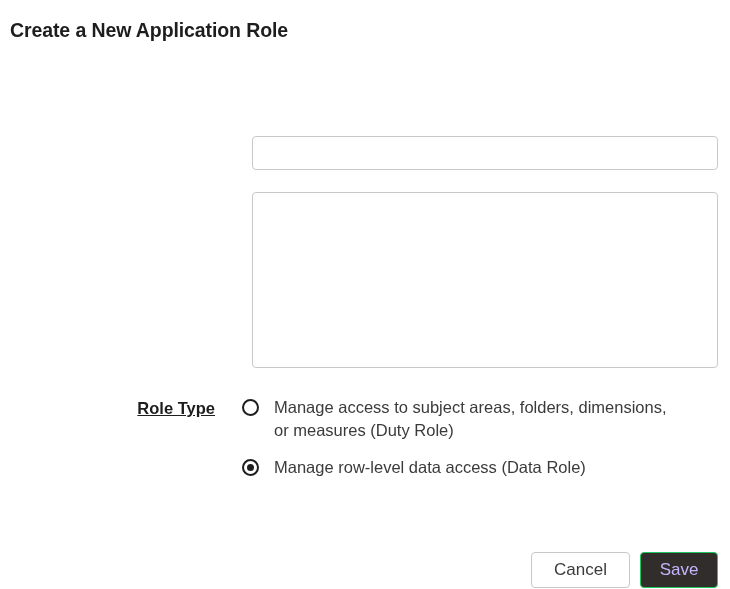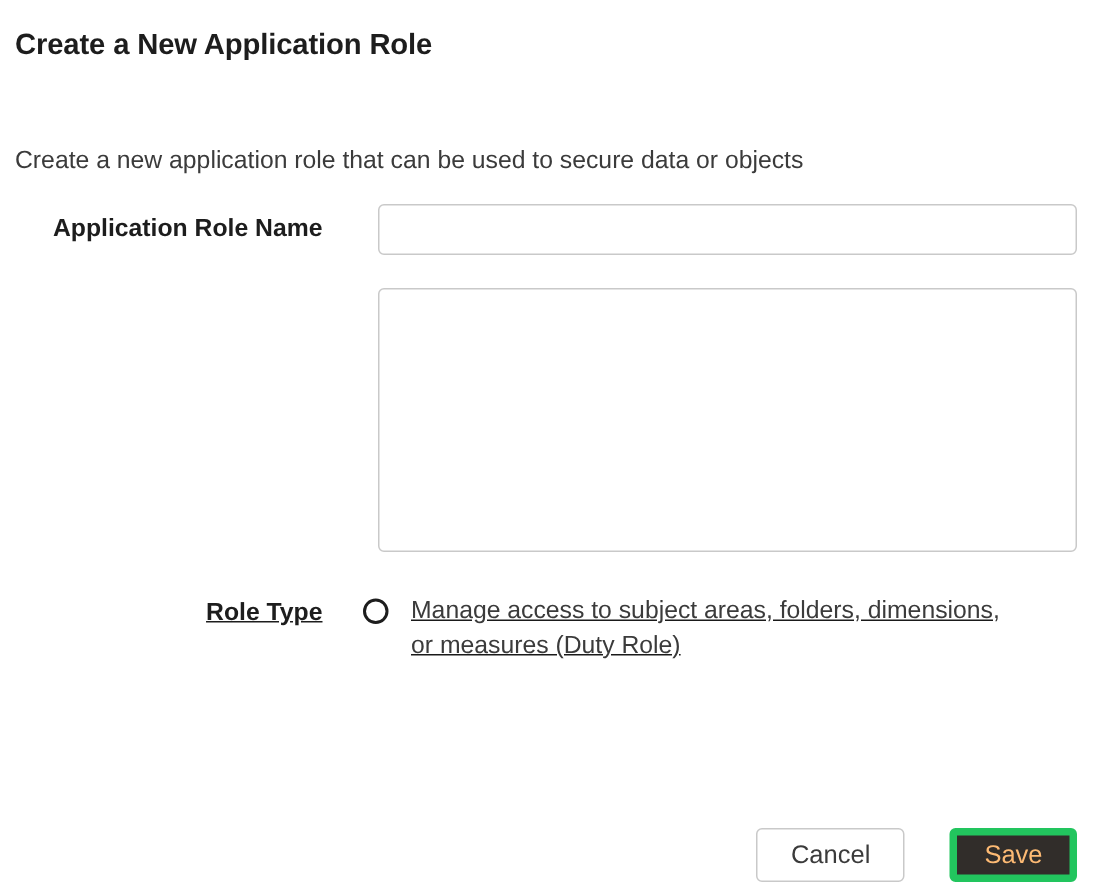--- a/index.html
+++ b/index.html
@@ -107,21 +107,20 @@
     left: 242px;
     top: 396px;
     width: 440px;
   }
   .radio-row {
     position: relative;
     display: block;
     padding-left: 32px;
     margin-bottom: 14px;
     cursor: pointer;
-    text-decoration: underline;
   }
   .radio-mark {
     position: absolute;
     left: 0;
     top: 3px;
     width: 17px;
     height: 17px;
     box-sizing: border-box;
     border: 2px solid #1d1d1d;
     border-radius: 50%;
@@ -169,51 +168,52 @@
     padding: 0 18px;
   }
   .btn-cancel {
     background: #ffffff;
     border: 1px solid #c9c9c9;
     color: #3b3b3b;
     min-width: 99px;
   }
   .btn-save {
     background: #312d2a;
-    border: 5px solid #22c55e;
-    color: #fdba74;
+    border: 1px solid #22c55e;
+    color: #c4b5fd;
     min-width: 78px;
-    margin-left: 20px;
   }
 </style>
 </head>
 <body>
 
 <div class="page">
 
   <h1 class="page-title">Create a New Application Role</h1>
 
-  <p class="page-subtitle">Create a new application role that can be used to secure data or objects</p>
-
-  <label class="field-label label-role-name">Application Role Name</label>
+
 
   <input class="text-input" type="text" value="" style="">
 
 
   <textarea class="textarea-input" placeholder="" style=""></textarea>
 
   <label class="field-label label-role-type">Role Type</label>
 
   <div class="radio-group">
 
     <div class="radio-row">
       <span class="radio-mark"></span>
       <span class="radio-text">Manage access to subject areas, folders, dimensions, or measures (Duty Role)</span>
     </div>
 
+    <div class="radio-row">
+      <span class="radio-mark checked"></span>
+      <span class="radio-text">Manage row-level data access (Data Role)</span>
+    </div>
 
   </div>
 
   <div class="button-bar">
     <button class="btn btn-cancel">Cancel</button>
     <button class="btn btn-save">Save</button>
   </div>
 
 </div>
 

